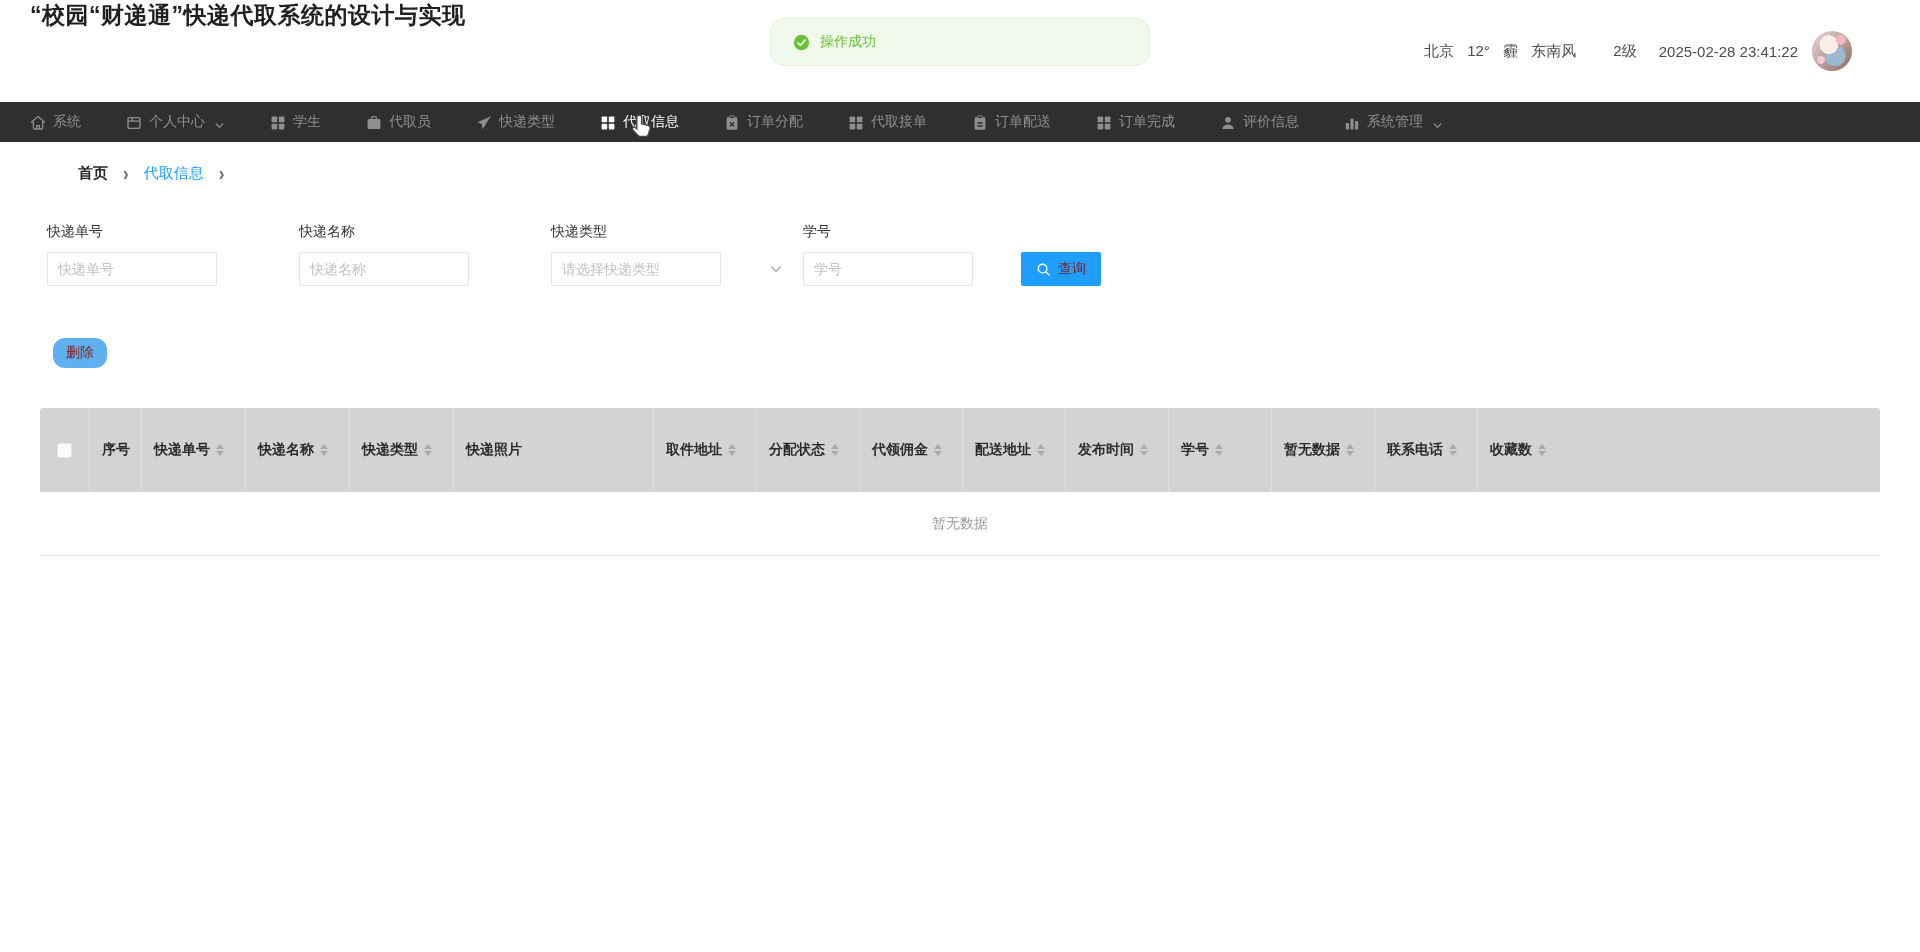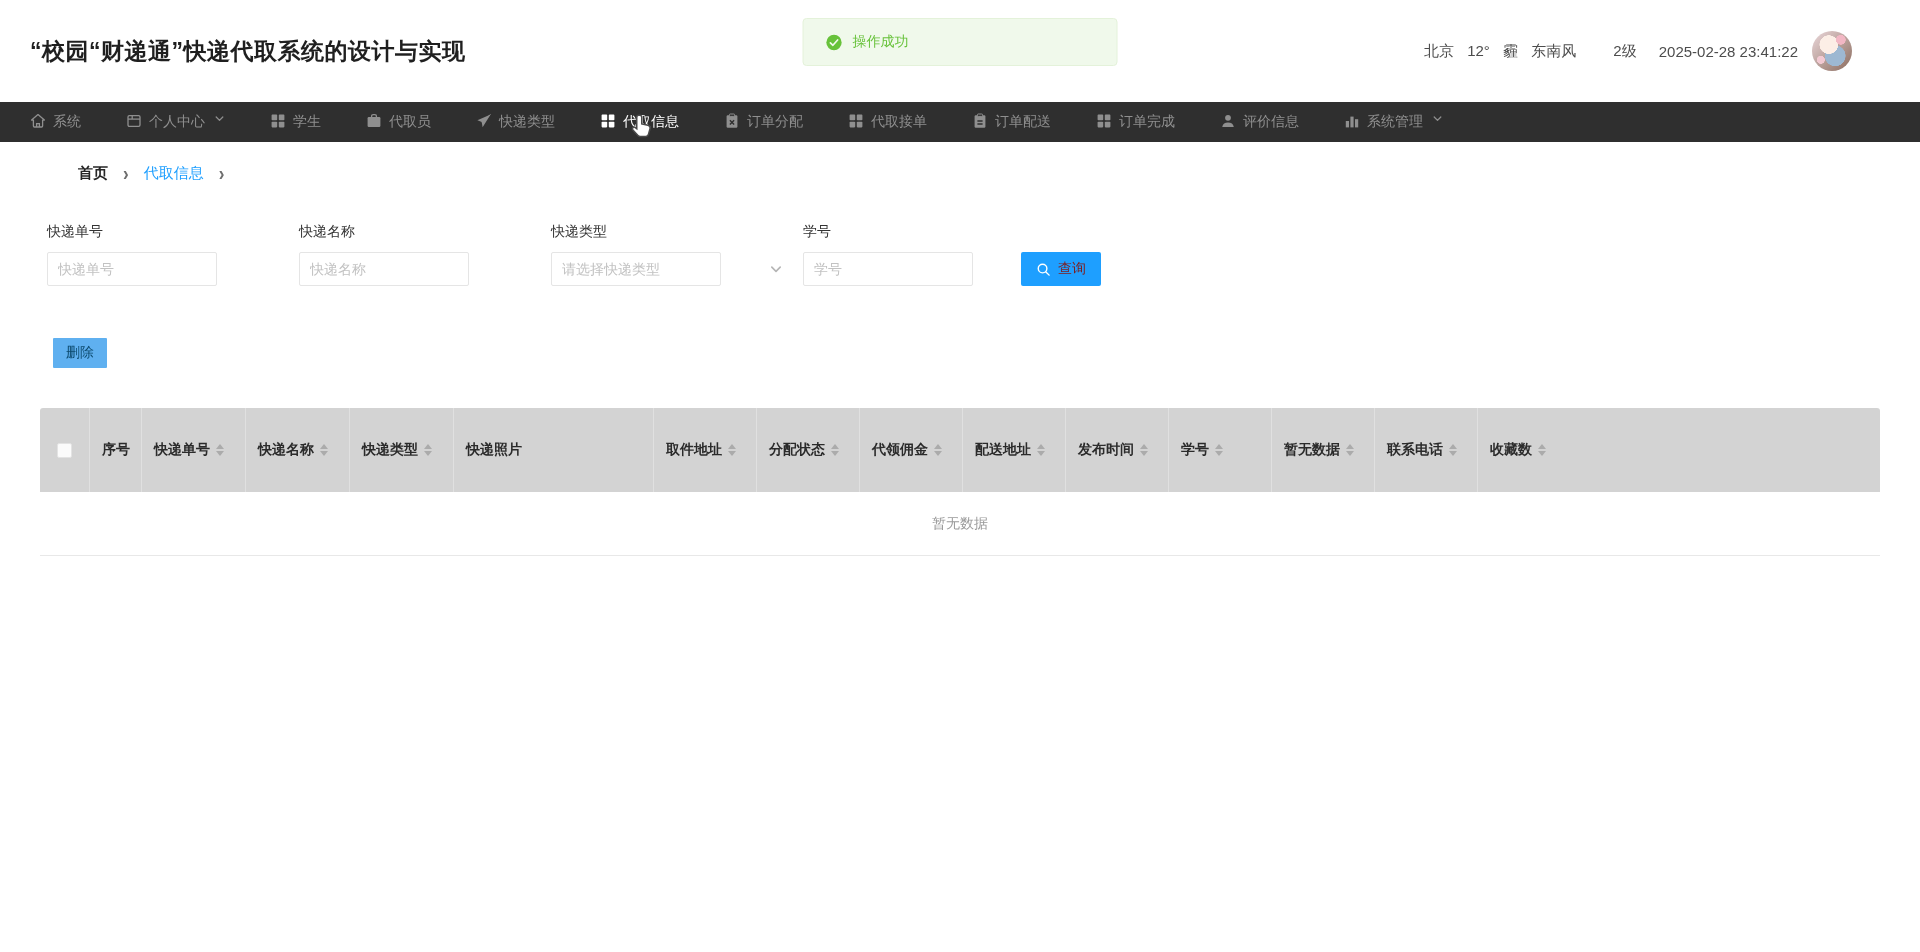--- a/index.html
+++ b/index.html
@@ -1,42 +1,42 @@
 <!DOCTYPE html>
 <html><head>
 <meta charset="utf-8">
 <style>
   * { margin:0; padding:0; box-sizing:border-box; }
   html,body { width:1920px; height:952px; background:#fff; overflow:hidden;
     font-family:"Liberation Sans","DejaVu Sans",sans-serif; }
 
   
-  .top-header { height:102px; display:flex; align-items:center;
+  .top-header { height:102px; display:flex; 
     padding:0 68px 0 30px; position:relative; background:#fff; }
   .app-title { font-size:23px; font-weight:700; color:#1f1f1f; letter-spacing:.5px; }
   .toast { position:absolute; left:50%; top:18px; transform:translateX(-50%);
-    width:315px; height:48px; background:#f0f9eb; border:1px solid #e4f2da;
-    border-radius:4px; display:flex; align-items:center; gap:10px; padding-left:22px;
+    width:380px; height:48px; background:#f0f9eb; border:1px solid #e4f2da;
+    border-radius:14px; display:flex; align-items:center; gap:10px; padding-left:22px;
     color:#67c23a; font-size:14px; }
   .toast .icon-wrap { width:17px; height:17px; display:inline-flex; }
   .header-right { margin-left:auto; display:flex; align-items:center; font-size:15px; color:#4d4d4d; }
   .weather span { margin-right:9px; }
   .weather span:last-child { margin-right:0;margin-left:24px; }
   .datetime { margin-left:22px; }
   .avatar { width:40px; height:40px; border-radius:50%; margin-left:14px; cursor:pointer;
     background:
       radial-gradient(circle at 72% 22%, #f2b7c4 0 11%, transparent 12%),
       radial-gradient(circle at 22% 72%, #f2c9d2 0 9%, transparent 10%),
       radial-gradient(circle at 42% 34%, #fceee6 0 26%, transparent 27%),
       radial-gradient(circle at 58% 62%, #9db8d2 0 30%, transparent 31%),
       linear-gradient(135deg, #ecd9dc, #8a6b5d); }
 
   
   .main-nav { height:40px; background:#2f2f2f; display:flex; align-items:center; padding:0 30px; }
-  .nav-item { display:flex; align-items:flex-start; gap:7px; margin-right:45px;
+  .nav-item { display:flex; align-items:flex-end; gap:7px; margin-right:45px;
     color:#8f8f8f; font-size:14px; cursor:pointer; white-space:nowrap; }
   .nav-item.active { color:#fff; }
   .nav-icon { width:16px; height:16px; display:inline-flex; }
   .nav-icon svg { width:16px; height:16px; }
   .nav-chevron { width:11px; height:11px; display:inline-flex; margin-left:2px; }
   .nav-chevron svg { width:11px; height:11px; }
 
   
   .cursor { position:absolute; left:627px; top:112px; width:30px; height:30px; z-index:20; pointer-events:none; }
 
@@ -59,22 +59,22 @@
     width:14px; height:14px; color:#b5b5b5; cursor:pointer; display:inline-flex; }
   .select-chevron svg { width:14px; height:14px; }
   .search-btn { margin-left:48px; height:34px; padding:0 15px; background:#1e9fff; border:none;
     border-radius:2px; color:#7f1d1d; font-size:14px; display:flex; align-items:center; gap:7px;
     cursor:pointer; font-family:inherit; }
   .btn-icon { width:15px; height:15px; display:inline-flex; }
   .btn-icon svg { width:15px; height:15px; }
 
   
   .toolbar { padding:52px 0 0 53px; }
-  .delete-btn { height:30px; padding:0 13px; background:#5fb0f0; border:none; border-radius:1px;
-    color:#0c4a6e; font-size:14px; cursor:pointer; font-family:inherit; }
+  .delete-btn { height:30px; padding:0 13px; background:#5fb0f0; border:none; border-radius:12px;
+    color:#7f1d1d; font-size:14px; cursor:pointer; font-family:inherit; }
 
   
   .data-table { margin:40px 40px 0 40px; width:1840px; }
   .table-header { display:flex; background:#d3d3d3; height:84px; align-items:stretch;
     border-radius:3px 3px 0 0; overflow:hidden; }
   .th { display:flex; align-items:center; padding-left:12px; font-size:14px; font-weight:700;
     color:#2b2b2b; border-right:1px solid #e0e0e0; }
   .th:last-child { border-right:none; }
   .th-checkbox { width:50px; justify-content:center; padding-left:0; }
   .checkbox { width:15px; height:15px; background:#fbfbfb; border:1px solid #e3e3e3;

